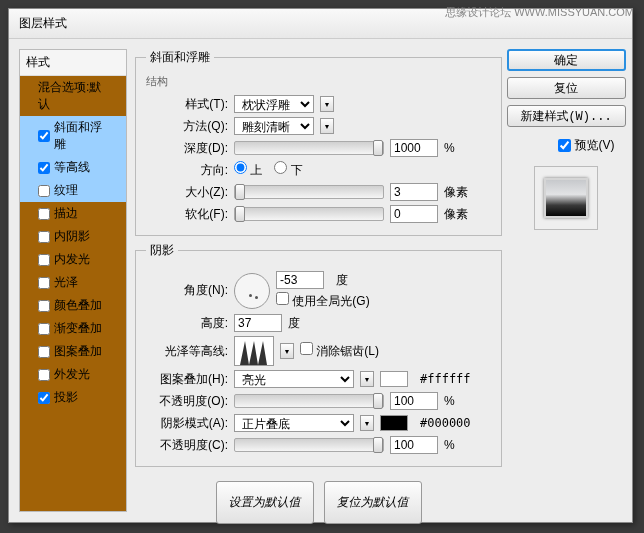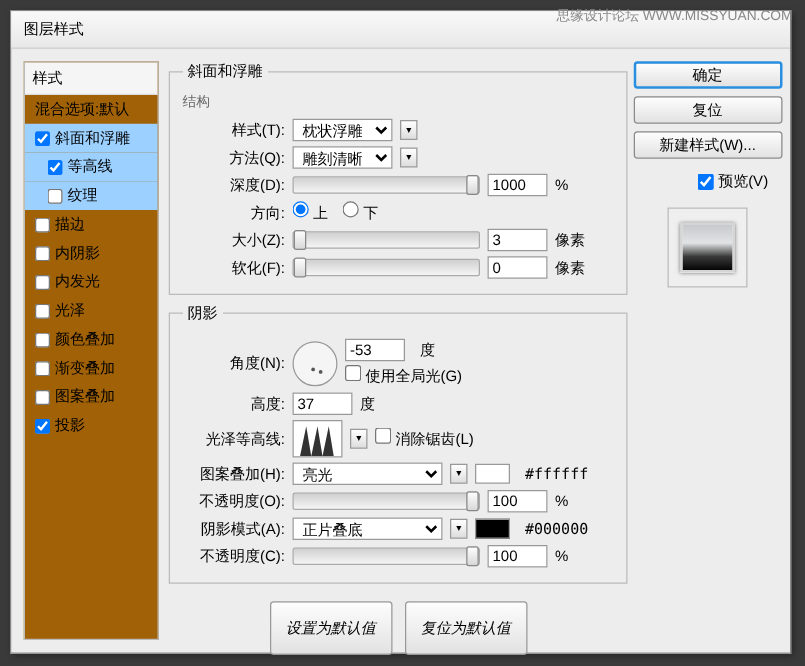--- a/index.html
+++ b/index.html
@@ -3,21 +3,21 @@
 <meta charset="utf-8">
 <style>
 * { box-sizing: border-box; margin: 0; padding: 0; font-family: "Microsoft YaHei", SimSun, sans-serif; font-size: 12px; }
 body { background: #3a3a3a; padding: 8px; }
 .watermark { position: absolute; top: 5px; right: 10px; color: #888; font-size: 11px; }
 .dialog { background: #ededed; border: 1px solid #888; width: 625px; height: 515px; box-shadow: 2px 2px 6px rgba(0,0,0,0.4); }
 .titlebar { background: linear-gradient(#f9f9f9,#e8e8e8); padding: 6px 10px; border-bottom: 1px solid #ccc; }
 .body { display: flex; padding: 10px; gap: 8px; height: calc(100% - 30px); }
 .styles-panel { width: 108px; border: 1px solid #bbb; background: #a16207; }
 .styles-header { background: #f5f5f5; padding: 4px 6px; border-bottom: 1px solid #ddd; }
-.style-item { display: flex; align-items: center; padding: 3px 8px; gap: 4px; cursor: pointer; }
+.style-item { display: flex; align-items: center; padding: 3px 18px; gap: 4px; cursor: pointer; }
 .style-item.sub { padding-left: 18px; }
 .style-item.selected { background: #9bd0ff; }
 .style-item input[type=checkbox] { width: 12px; height: 12px; }
 .main { flex: 1; display: flex; flex-direction: column; gap: 6px; }
 fieldset { border: 1px solid #bbb; padding: 8px 10px; }
 legend { padding: 0 4px; }
 .sub-legend { font-size: 11px; color: #666; margin-bottom: 6px; }
 .row { display: flex; align-items: center; margin: 4px 0; gap: 6px; }
 .row .lbl { width: 82px; text-align: right; }
 select, input[type=text].val { border: 1px solid #999; background: #fff; padding: 1px 3px; height: 18px; }
@@ -25,21 +25,21 @@
 input[type=text].val { width: 48px; text-align: left; }
 .slider { flex: 1; max-width: 150px; height: 14px; position: relative; background: linear-gradient(#d0d0d0,#f5f5f5); border: 1px solid #aaa; border-radius: 2px; }
 .slider .thumb { position: absolute; top: -2px; width: 10px; height: 16px; background: linear-gradient(#fdfdfd,#d8d8d8); border: 1px solid #888; border-radius: 2px; }
 .unit { width: 34px; }
 .dropdown-arrow { width: 14px; height: 16px; border: 1px solid #999; background: linear-gradient(#fff,#ddd); display: inline-flex; align-items: center; justify-content: center; font-size: 7px; }
 .angle-dial { width: 36px; height: 36px; border: 1px solid #999; border-radius: 50%; background: #f5f5f5; position: relative; }
 .angle-dial .dot { position: absolute; width: 3px; height: 3px; background: #555; border-radius: 50%; }
 .contour-box { width: 40px; height: 30px; border: 1px solid #999; background: #fff; display: inline-flex; align-items: flex-end; justify-content: center; overflow: hidden; }
 .swatch { width: 28px; height: 16px; border: 1px solid #999; display: inline-block; }
 .right { width: 112px; display: flex; flex-direction: column; gap: 6px; align-items: center; }
-.btn { width: 119px; height: 22px; border: 1px solid #8a8a8a; background: linear-gradient(#fdfdfd,#e2e2e2); border-radius: 3px; cursor: pointer; }
+.btn { width: 119px; height: 22px; border: 1px solid #8a8a8a; background: linear-gradient(#fdfdfd,#e2e2e2); border-radius: 3px; cursor: pointer; font-family: Liberation Mono, monospace; }
 .btn.primary { border: 2px solid #2a8fe0; }
 .preview-check { display: flex; align-items: center; gap: 4px; margin-top: 4px; padding-left: 40px; }
 .preview-box { width: 64px; height: 64px; border: 1px solid #bbb; background: #efefef; display: flex; align-items: center; justify-content: center; margin-top: 6px; }
 .preview-thumb { width: 44px; height: 40px; background: linear-gradient(#c7c9cc 0%, #e2e3e5 40%, #3a3a3a 70%, #050505 100%); border: 2px solid #d5d5d5; box-shadow: 0 0 3px rgba(0,0,0,0.5); }
 .btn-row { display: flex; gap: 10px; justify-content: center; margin-top: 8px; }
 .btn-sm { padding: 12px 12px; border: 1px solid #999; background: linear-gradient(#fdfdfd,#e2e2e2); border-radius: 3px; cursor: pointer; font-style: italic; }
 .radio-group { display: flex; gap: 12px; align-items: center; }
 .hexlabel { margin-left: 6px; font-family: monospace; }
 </style>
 </head>
@@ -89,20 +89,24 @@
             <input type="checkbox" style="">
             <span>颜色叠加</span>
           </div>
           <div class="style-item">
             <input type="checkbox" style="">
             <span>渐变叠加</span>
           </div>
           <div class="style-item">
             <input type="checkbox" style="">
             <span>图案叠加</span>
+          </div>
+          <div class="style-item">
+            <input type="checkbox" style="">
+            <span>外发光</span>
           </div>
           <div class="style-item">
             <input type="checkbox" checked="" style="">
             <span>投影</span>
           </div>
         </div>
     </div>
 
     <div class="main">
       <fieldset>

